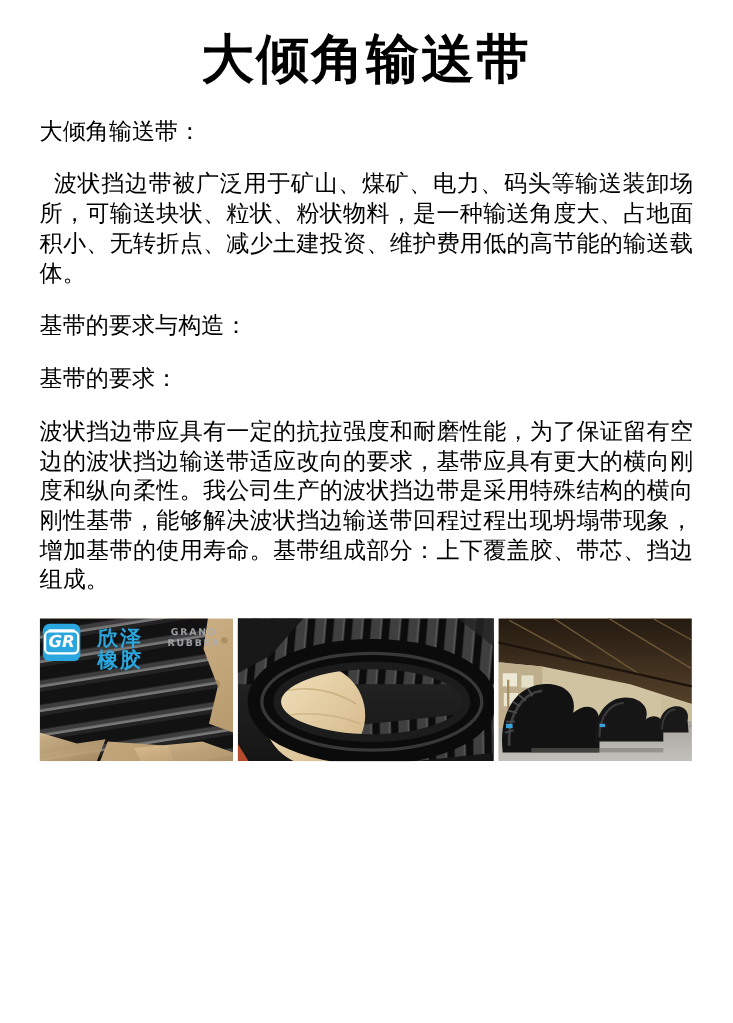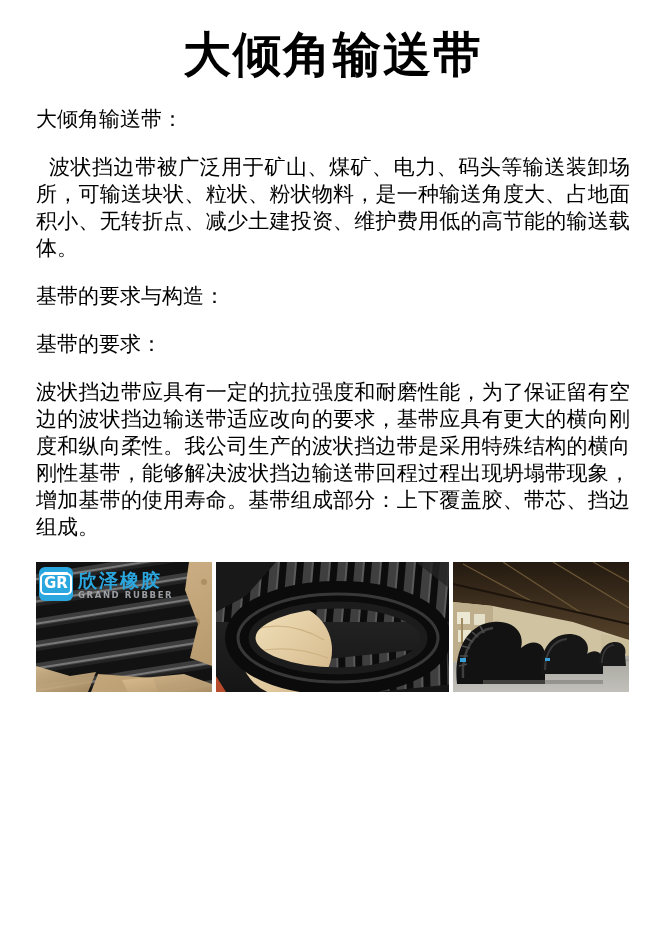--- a/index.html
+++ b/index.html
@@ -26,27 +26,27 @@
   }
   .photo{position:relative;overflow:hidden;flex:none;height:130px;}
   .photo svg{display:block;width:100%;height:100%;}
   
   .wm{position:absolute;top:5px;left:3px;display:flex;align-items:flex-start;gap:5px;}
   .wm-badge{
     width:34px;height:34px;background:#2ba7e0;border-radius:6px;
     display:flex;align-items:center;justify-content:center;position:relative;flex:none;
   }
   .wm-badge .mono{
-    color:#fff;font-weight:700;font-size:15px;line-height:15px;
+    color:#fff;font-weight:700;font-style:italic;font-size:15px;line-height:15px;
     border:2px solid #fff;border-radius:5px;padding:1px 2px 2px 2px;letter-spacing:0;
   }
   .wm-badge::before{
     content:"";position:absolute;top:5px;left:5px;right:5px;height:2px;background:#fff;border-radius:1px;
   }
-  .wm-names{display:flex;flex-direction:column;margin-top:3px;}
+  .wm-names{display:flex;flex-direction:row;margin-top:3px;text-align:center;}
   .wm-cn{color:#2ba7e0;font-size:19px;line-height:20px;font-weight:700;letter-spacing:2px;}
   .wm-en{color:#a9adb2;font-size:8.5px;line-height:10px;font-weight:700;letter-spacing:1.6px;opacity:.9;}
 </style>
 </head>
 <body>
 
 <div class="page">
 
   <h1 class="doc-title">大倾角输送带</h1>
 

